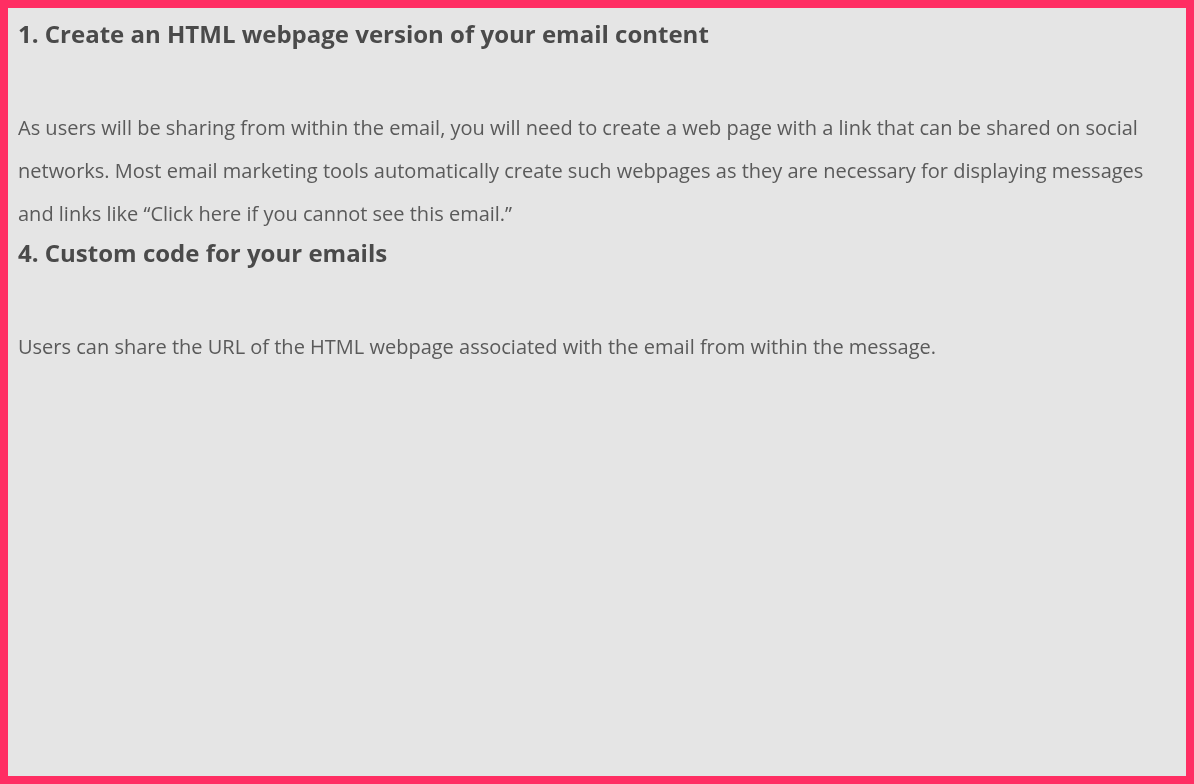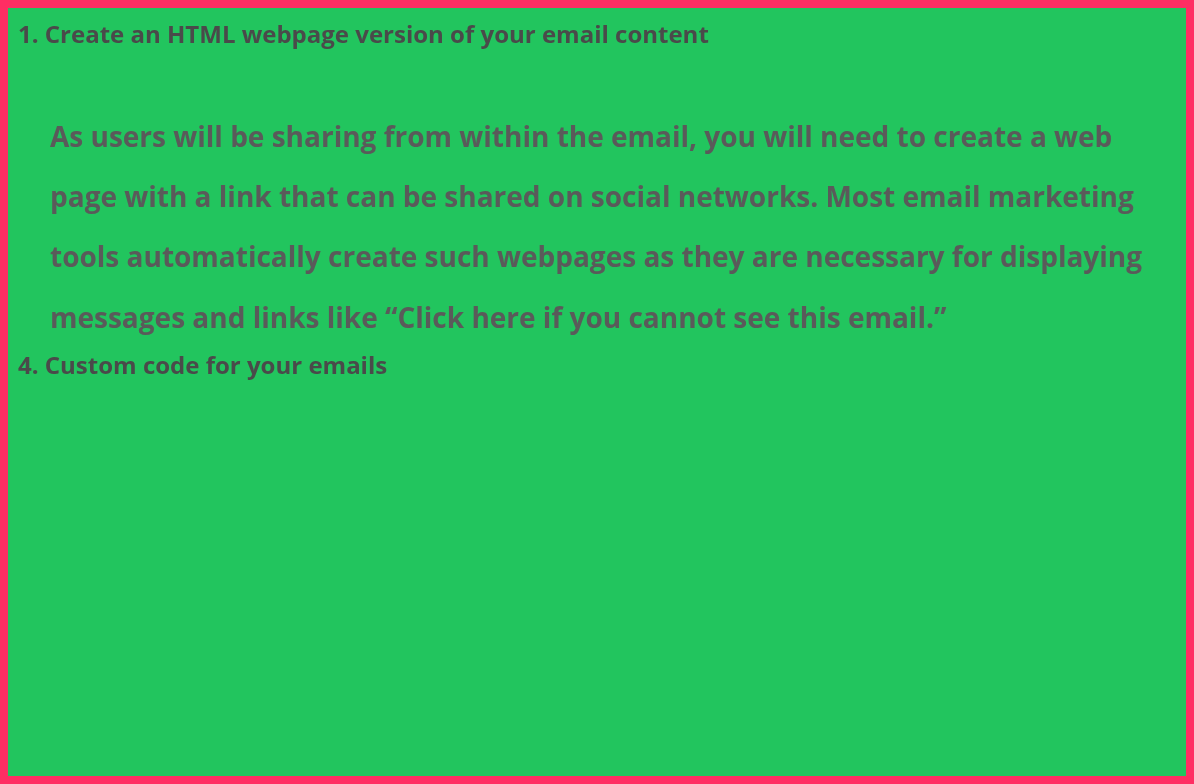--- a/index.html
+++ b/index.html
@@ -11,52 +11,52 @@
       font-family: "Open Sans", "Segoe UI", -apple-system, Helvetica, Arial, sans-serif;
       background: #ffffff;
       width: 1194px;
       height: 784px;
       overflow: hidden;
     }
     .frame {
       width: 1194px;
       height: 784px;
       border: 8px solid #ff2e63;
-      background: #22c55e;
+      background: #e5e5e5;
       padding: 8px 10px 8px 10px;
     }
     .section {
       margin-bottom: 0;
     }
     .heading {
       font-weight: 700;
       font-size: 24px;
       line-height: 1.5;
       color: #4a4a4a;
       margin-bottom: 54px;
     }
     .body-text {
-      font-weight: 700;
-      font-size: 28px;
+      font-weight: 400;
+      font-size: 20px;
       line-height: 2.15;
       color: #5a5a5a;
       margin-bottom: 54px;
-      margin-left: 32px;
     }
     .body-text:last-child {
       margin-bottom: 0;
     }
   </style>
 </head>
 <body>
 
 <div class="frame">
 
   <div class="section">
     <p class="heading">1. Create an HTML webpage version of your email content</p>
     <p class="body-text">As users will be sharing from within the email, you will need to create a web page with a link that can be shared on social networks. Most email marketing tools automatically create such webpages as they are necessary for displaying messages and links like “Click here if you cannot see this email.”</p>
   </div>
 
   <div class="section">
     <p class="heading">4. Custom code for your emails</p>
+    <p class="body-text">Users can share the URL of the HTML webpage associated with the email from within the message.</p>
   </div>
 
 </div>
 
 </body></html>

